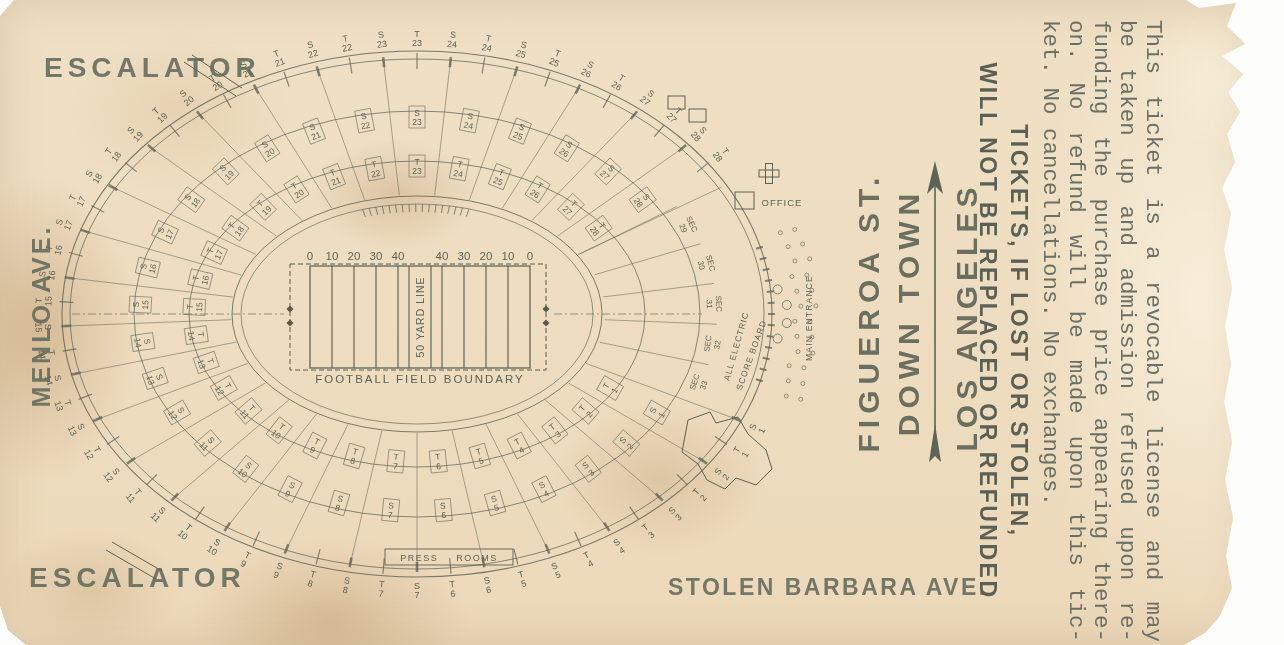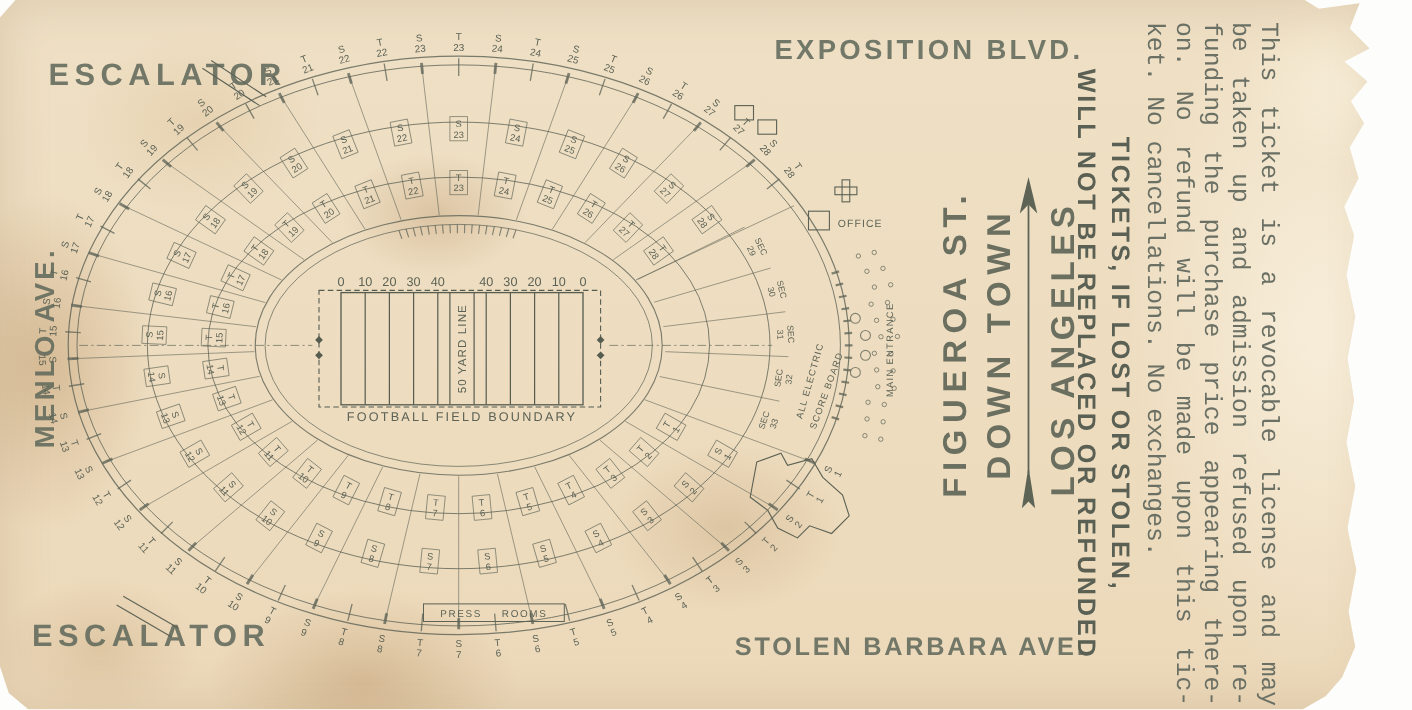--- a/index.html
+++ b/index.html
@@ -50,21 +50,20 @@
   #stadium-svg{position:absolute;left:12px;top:22px;}
   text{fill:#5c6255;}
 </style>
 </head>
 <body>
 
 <div id="scan">
   <div id="ticket">
 
     <div id="escalator-top" class="street">ESCALATOR</div>
-    <div id="exposition" class="street">EXPOSITION BLVD.</div>
     <div id="menlo" class="street rot-ccw">MENLO AVE.</div>
     <div id="escalator-bottom" class="street">ESCALATOR</div>
     <div id="santa-barbara" class="street">STOLEN BARBARA AVE.</div>
 
     <svg id="stadium-svg" width="862" height="582" viewBox="0 0 862 582">
       <g fill="none" stroke="#5c6255" stroke-opacity=".8" stroke-width="1.1">
         <ellipse cx="405" cy="292" rx="355" ry="263"></ellipse>
         <ellipse cx="405" cy="292" rx="347" ry="255" stroke-width=".9"></ellipse>
         <ellipse cx="405" cy="292" rx="283" ry="203" stroke-width=".9"></ellipse>
         <ellipse cx="405" cy="292" rx="228" ry="153" stroke-width=".9"></ellipse>

